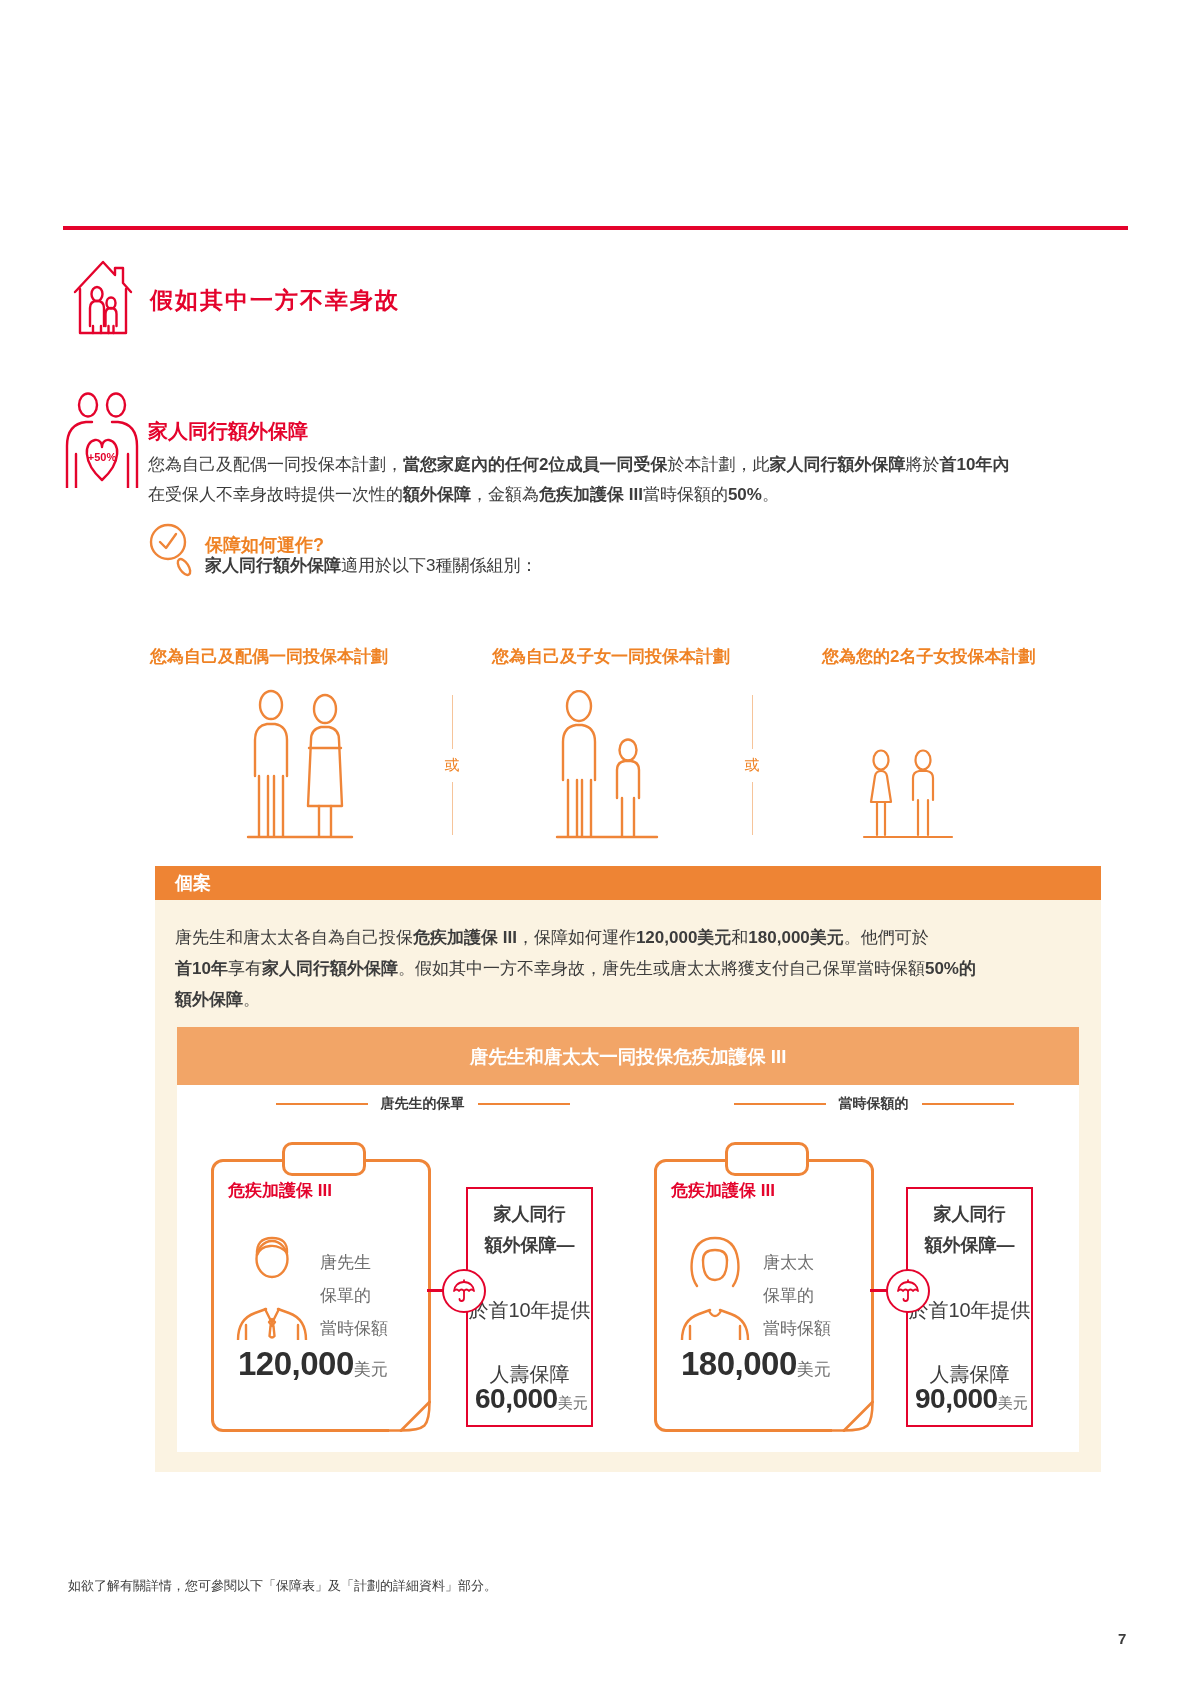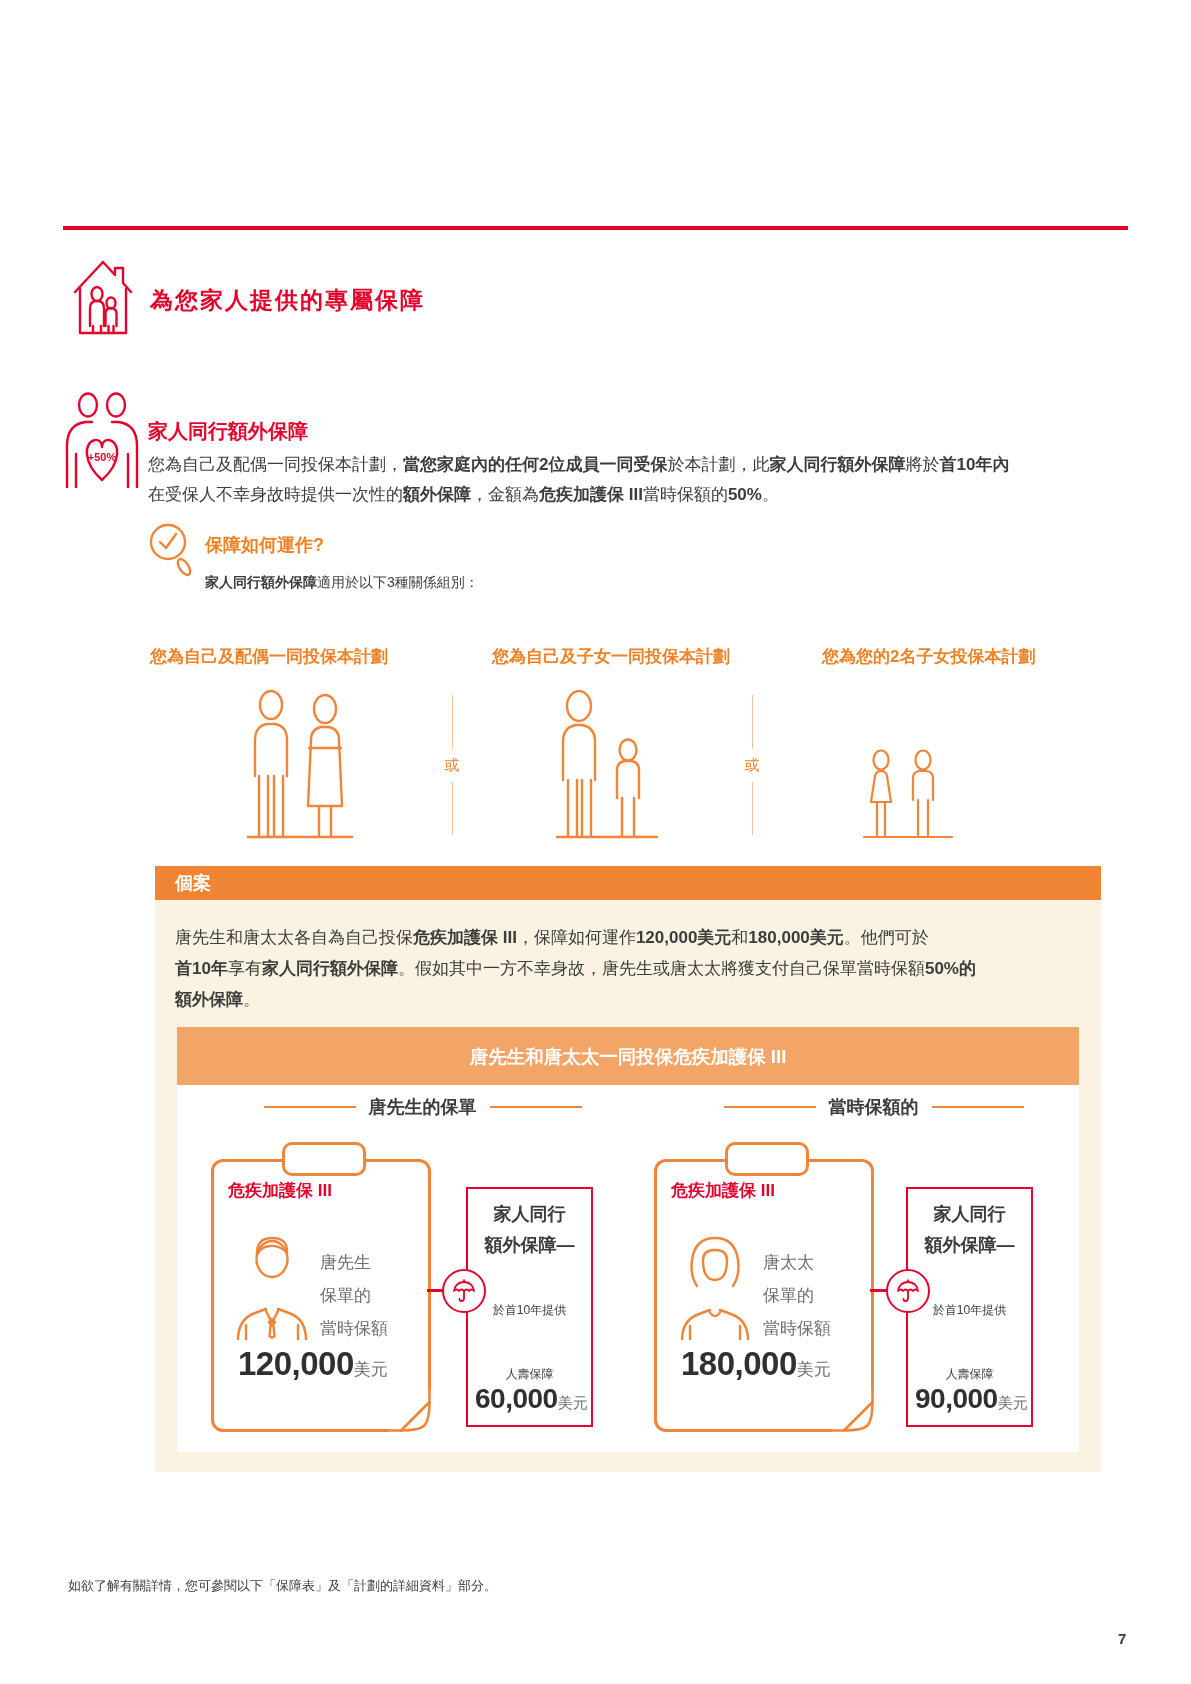--- a/index.html
+++ b/index.html
@@ -28,21 +28,21 @@
 
   .hero-icon{ position:absolute; left:72px; top:256px; }
   .hero-title{ position:absolute; left:150px; top:285px; font-size:23px; font-weight:700; color:var(--red); letter-spacing:2px; }
 
   .badge-icon{ position:absolute; left:64px; top:392px; }
   .sec-title{ position:absolute; left:148px; top:418px; font-size:20px; font-weight:700; color:var(--red); }
   .intro{ position:absolute; left:148px; top:450px; width:965px; font-size:17px; line-height:30px; color:var(--ink); }
 
   .how-icon{ position:absolute; left:146px; top:520px; }
   .how-title{ position:absolute; left:205px; top:533px; font-size:18px; font-weight:700; color:var(--orange); }
-  .how-lead{ position:absolute; left:205px; top:574px; font-size:14px; }
+  .how-lead{ position:absolute; left:205px; top:554px; font-size:17px; }
 
   .group-h{ position:absolute; top:645px; font-size:17px; font-weight:700; color:var(--orange); text-align:left; }
   .g1{ left:150px; width:320px; }
   .g2{ left:492px; width:300px; }
   .g3{ left:822px; width:300px; }
 
   .fig{ position:absolute; }
   .fig-couple{ left:240px; top:688px; }
   .fig-parent-child{ left:552px; top:690px; }
   .fig-children{ left:858px; top:748px; }
@@ -59,21 +59,21 @@
   .case-panel{ position:absolute; left:155px; top:900px; width:946px; height:572px; background:var(--cream); }
   .case-text{ position:absolute; left:20px; top:22px; width:908px; font-size:17px; line-height:31px; }
 
   .policy-table{ position:absolute; left:22px; top:127px; width:902px; height:425px; background:#fff; }
   .pt-header{ height:58px; background:var(--orange-head); color:#fff; font-size:18.5px; font-weight:700;
     display:flex; align-items:center; justify-content:center; }
   .pt-body{ position:relative; height:367px; background:#fff; }
 
   .policy-titles{ position:absolute; left:0; top:10px; width:100%; display:flex; }
   .policy-title{ flex:1; display:flex; align-items:center; justify-content:center; gap:13px;
-    font-size:18px; font-weight:700; color:var(--ink);padding-left:40px; }
+    font-size:14px; font-weight:700; color:var(--ink);padding-left:40px; }
   .policy-title .dash{ width:92px; height:2px; background:var(--orange-line); }
 
   .clipboard{ position:absolute; width:220px; height:273px; background:#fff;
     border:3px solid var(--orange-line); border-radius:12px; }
   .cb-left{ left:34px; top:74px; } .cb-right{ left:477px; top:74px; }
   .cb-tab{ position:absolute; left:68px; top:-20px; width:84px; height:34px; background:#fff;
     border:3px solid var(--orange-line); border-radius:10px; z-index:2; }
   .cb-product{ position:absolute; left:14px; top:17px; font-size:17px; font-weight:700; color:var(--red); }
   .cb-avatar{ position:absolute; left:16px; top:64px; }
   .cb-holder{ position:absolute; left:106px; top:84px; font-size:17px; line-height:33px; color:var(--gray); }
@@ -86,21 +86,21 @@
   .c-left{ left:250px; width:18px; } .c-right{ left:693px; width:19px; }
   .ucircle{ position:absolute; top:184px; width:44px; height:44px; border-radius:50%;
     background:#fff; border:2.5px solid var(--red); display:flex; align-items:center; justify-content:center; z-index:3; }
   .u-left{ left:265px; } .u-right{ left:709px; }
 
   .benefit-box{ position:absolute; top:102px; width:127px; height:240px; background:#fff;
     border:2.5px solid var(--red); text-align:center; z-index:0; }
   .bb-left{ left:289px; } .bb-right{ left:729px; }
   .bt{ font-size:18px; font-weight:700; line-height:31px; color:var(--ink); }
   .bt:first-child{ padding-top:10px; }
-  .bd{ font-size:12px; line-height:29px; color:var(--ink);margin-top:35px; }
+  .bd{ font-size:20px; line-height:29px; color:var(--ink);margin-top:35px; }
   .bb-amount{ position:absolute; left:7px; bottom:10px; white-space:nowrap; }
   .bb-amount .amt-big{ font-size:28px; }
   .bb-amount .amt-cur{ font-size:15px; }
 
   .footer-note{ position:absolute; left:68px; top:1577px; font-size:13px; color:var(--ink); }
   .page-num{ position:absolute; left:1118px; top:1630px; font-size:15px; font-weight:700; color:var(--ink); }
 </style>
 </head>
 <body>
 
@@ -113,21 +113,21 @@
       <path d="M3 36 L31 6 L43 19 V12 H51 V27 L59 36"></path>
       <path d="M8 33 V77 H54 V33"></path>
       <ellipse cx="25" cy="38" rx="5.5" ry="7"></ellipse>
       <path d="M18 70 V52 Q18 45 25 45 Q32 45 32 52 V70"></path>
       <path d="M21 70 V77 M29 70 V77"></path>
       <ellipse cx="39" cy="47" rx="4.5" ry="5.5"></ellipse>
       <path d="M33.5 70 V58 Q33.5 52 39 52 Q44.5 52 44.5 58 V70"></path>
       <path d="M36.5 70 V77 M41.5 70 V77"></path>
     </svg>
   </div>
-  <h1 class="hero-title">為您家人提供的專屬保障</h1>
+  <h1 class="hero-title">假如其中一方不幸身故</h1>
 
   <div class="badge-icon">
     <svg class="r-stroke" width="76" height="96" viewBox="0 0 76 96" fill="none" stroke="currentColor" stroke-width="2.4" stroke-linecap="round" stroke-linejoin="round">
       <ellipse cx="24" cy="13" rx="9" ry="11.5"></ellipse>
       <ellipse cx="52" cy="13" rx="9" ry="11.5"></ellipse>
       <path d="M3 96 V54 Q3 32 22 30 h6"></path>
       <path d="M73 96 V54 Q73 32 54 30 h-6"></path>
       <path d="M12 96 V62 M64 96 V62"></path>
       <path d="M38 88 C18 70 20 50 31 48 C36 47.2 38 52 38 55 C38 52 40 47.2 45 48 C56 50 58 70 38 88 Z" fill="#ffffff"></path>
       <text x="38" y="69" text-anchor="middle" font-size="11" font-weight="bold" fill="currentColor" stroke="none">+50%</text>

